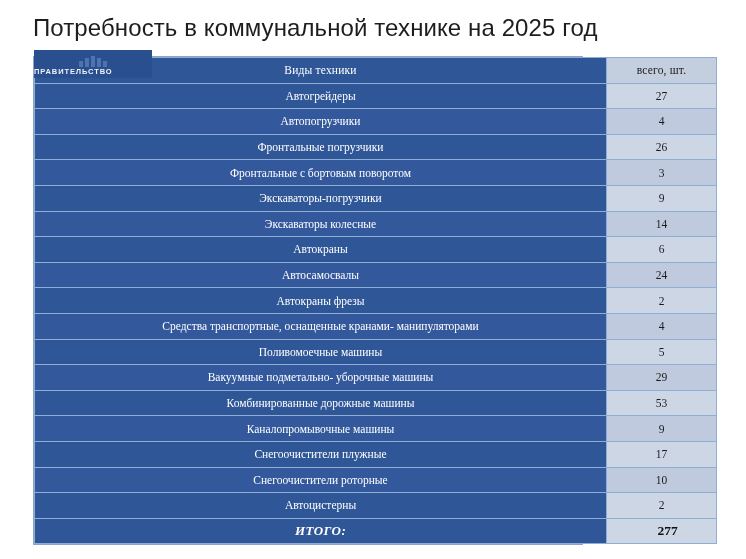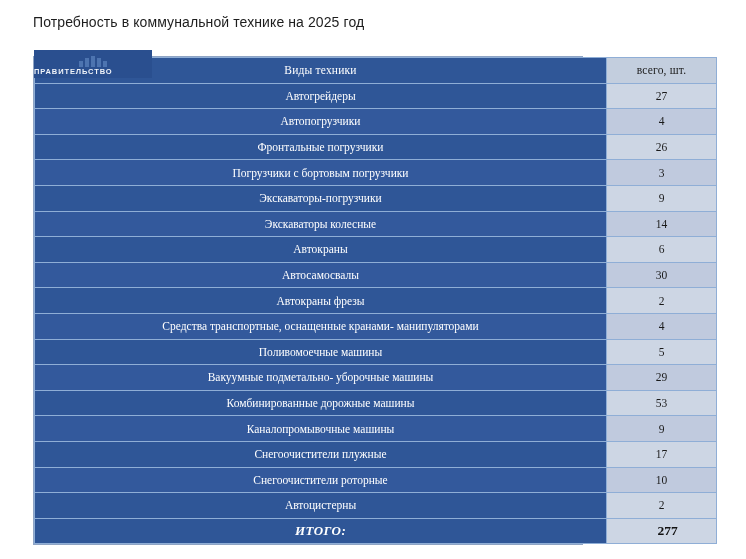--- a/index.html
+++ b/index.html
@@ -16,21 +16,21 @@
   .page {
     position: relative;
     width: 746px;
     height: 559px;
     background: #ffffff;
   }
   .page-title {
     position: absolute;
     left: 33px;
     top: 14px;
-    font-size: 14px;
+    font-size: 24px;
     color: #1d1d1d;
     font-family: "Liberation Sans", sans-serif;
     letter-spacing: 0.1px;
     white-space: nowrap;
   }
   .table-wrap {
     position: absolute;
     left: 33px;
     top: 56px;
     width: 550px;
@@ -197,38 +197,38 @@
           </tr>
           <tr class="alt">
             <td class="name">Автопогрузчики</td>
             <td class="qty">4</td>
           </tr>
           <tr>
             <td class="name">Фронтальные погрузчики</td>
             <td class="qty">26</td>
           </tr>
           <tr class="alt">
-            <td class="name">Погрузчики с бортовым погрузчики</td>
+            <td class="name">Фронтальные с бортовым поворотом</td>
             <td class="qty">3</td>
           </tr>
           <tr>
             <td class="name">Экскаваторы-погрузчики</td>
             <td class="qty">9</td>
           </tr>
           <tr class="alt">
             <td class="name">Экскаваторы колесные</td>
             <td class="qty">14</td>
           </tr>
           <tr>
             <td class="name">Автокраны</td>
             <td class="qty">6</td>
           </tr>
           <tr class="alt">
             <td class="name">Автосамосвалы</td>
-            <td class="qty">30</td>
+            <td class="qty">24</td>
           </tr>
           <tr>
             <td class="name">Автокраны фрезы</td>
             <td class="qty">2</td>
           </tr>
           <tr class="alt">
             <td class="name">Средства транспортные, оснащенные кранами- манипуляторами</td>
             <td class="qty">4</td>
           </tr>
           <tr>

